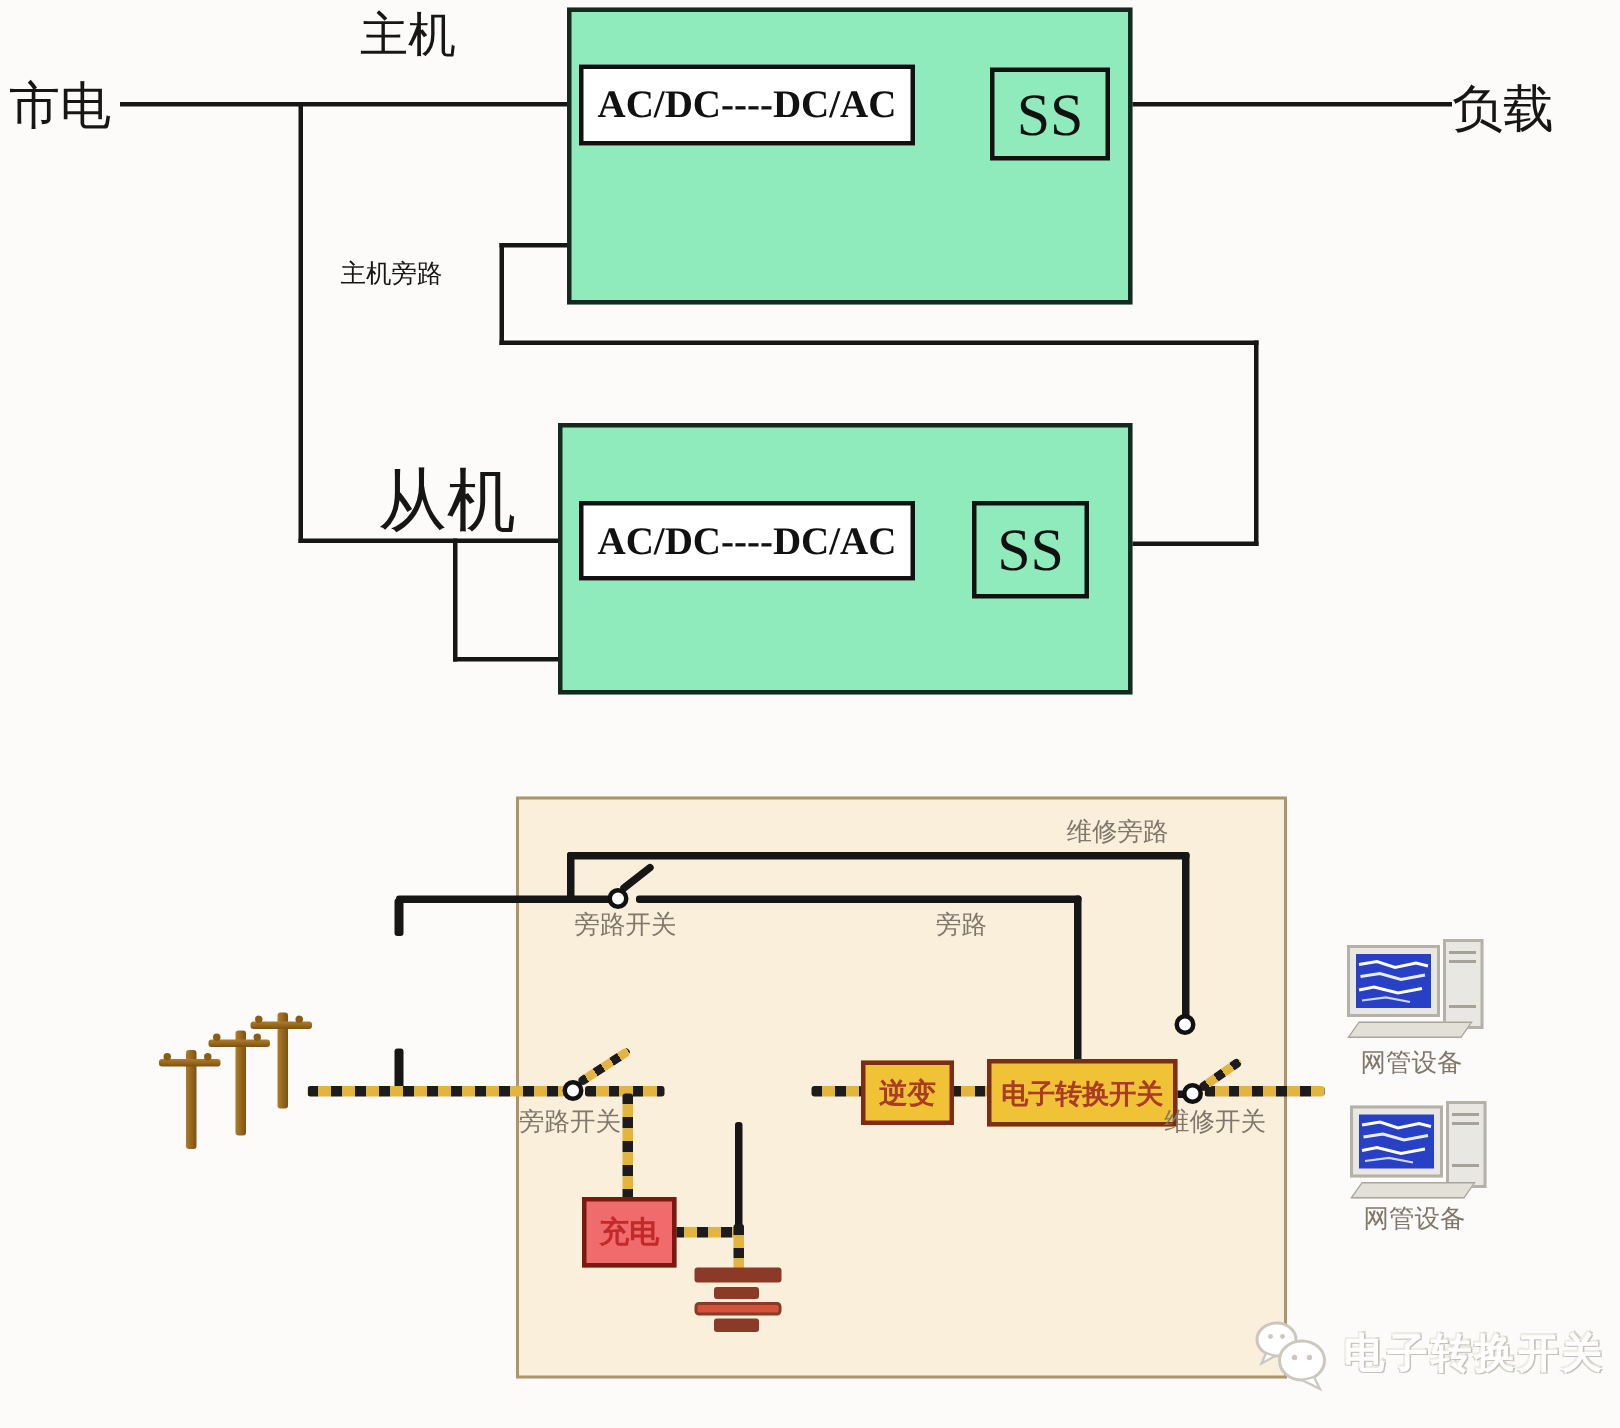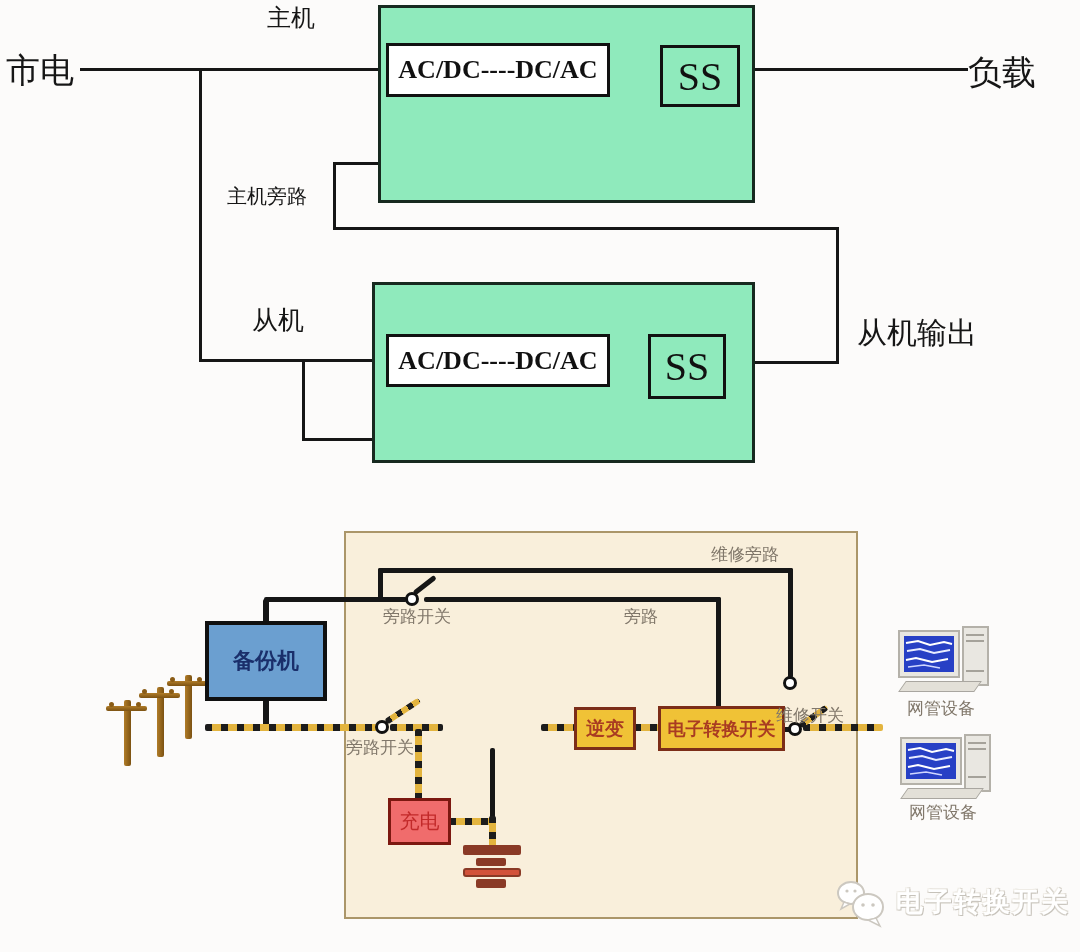--- a/index.html
+++ b/index.html
@@ -31,21 +31,21 @@
          font-family:"Liberation Serif","DejaVu Serif",serif;font-size:40px;color:#111;}
   .toplabel{position:absolute;color:#161616;font-family:"DejaVu Serif","Liberation Serif",serif;
             white-space:nowrap;z-index:7;}
 
   
   .panel{position:absolute;background:#f9efdb;border:2px solid #ab9669;box-sizing:border-box;}
   .ylbox{position:absolute;background:#f0c236;border:3px solid #7c2d18;box-sizing:border-box;
          color:#a93c22;font-weight:bold;display:flex;align-items:center;justify-content:center;
          white-space:nowrap;z-index:5;}
   .redbox{position:absolute;background:#f06c6c;border:3px solid #7c1810;box-sizing:border-box;
-          color:#c22a2a;font-weight:normal;display:flex;align-items:center;justify-content:center;
+          color:#c22a2a;font-weight:bold;display:flex;align-items:center;justify-content:center;
           font-size:20px;z-index:5;}
   .bluebox{position:absolute;background:#6b9fd0;border:4px solid #101010;box-sizing:border-box;
            color:#1a2f6b;font-weight:bold;display:flex;align-items:center;justify-content:center;
            font-size:22px;z-index:5;}
   .glabel{position:absolute;color:#80776a;font-size:17px;white-space:nowrap;z-index:7;}
   .bar{position:absolute;background:#8a3a26;border-radius:2px;z-index:5;}
   .barlight{position:absolute;background:#d2523a;border:2px solid #8a3a26;box-sizing:border-box;
             border-radius:3px;z-index:5;}
 
   
@@ -100,25 +100,24 @@
 
     <div class="greenbox" style="left:372px;top:282px;width:383px;height:181px"></div>
     <div class="cnvbox" style="left:386px;top:334px;width:224px;height:53px">
       <span>AC/DC----DC/AC</span>
     </div>
     <div class="ssbox" style="left:648px;top:334px;width:78px;height:65px">
       <span>SS</span>
     </div>
 
     <div class="toplabel" style="left:6px;top:48px;font-size:34px">市电</div>
-    <div class="toplabel" style="left:267px;top:2px;font-size:24px">主机</div>
+    <div class="toplabel" style="left:240px;top:2px;font-size:32px">主机</div>
     <div class="toplabel" style="left:968px;top:50px;font-size:34px">负载</div>
-    <div class="toplabel" style="left:227px;top:183px;font-size:20px">主机旁路</div>
-    <div class="toplabel" style="left:252px;top:303px;font-size:26px">从机</div>
-    <div class="toplabel" style="left:857px;top:313px;font-size:30px">从机输出</div>
+    <div class="toplabel" style="left:227px;top:171px;font-size:17px">主机旁路</div>
+    <div class="toplabel" style="left:252px;top:303px;font-size:46px">从机</div>
   </section>
 
   <section class="layer">
 
     <div class="panel" style="left:344px;top:531px;width:514px;height:388px"></div>
 
     <div>
       <div class="poleV" style="left:124px;top:700px;height:66px"></div>
       <div class="poleArm" style="left:106px;top:706px;width:41px"></div>
       <div class="poleDot" style="left:109px;top:702px"></div>
@@ -154,23 +153,20 @@
     <div class="stripeV" style="left:489px;top:816px;height:32px"></div>
 
     <div class="blade" style="left:414px;top:591px;width:27px;transform:rotate(-38deg)"></div>
     <div class="term" style="left:405px;top:592px"></div>
     <div class="bladeS" style="left:386px;top:719px;width:40px;transform:rotate(-33deg)"></div>
     <div class="term" style="left:375px;top:720px"></div>
     <div class="bladeS" style="left:800px;top:723px;width:33px;transform:rotate(-35deg)"></div>
     <div class="term" style="left:788px;top:722px"></div>
     <div class="term" style="left:783px;top:676px"></div>
 
-    <div class="bluebox" style="left:205px;top:621px;width:122px;height:80px">
-      <span>备份机</span>
-    </div>
     <div class="ylbox" style="left:574px;top:707px;width:62px;height:43px;font-size:19px">
       <span>逆变</span>
     </div>
     <div class="ylbox" style="left:658px;top:706px;width:127px;height:45px;font-size:18px">
       <span>电子转换开关</span>
     </div>
     <div class="redbox" style="left:388px;top:798px;width:63px;height:47px">
       <span>充电</span>
     </div>
 
@@ -211,21 +207,21 @@
       <div class="pcSlot" style="left:68px;top:8px;width:18px"></div>
       <div class="pcSlot" style="left:68px;top:14px;width:18px"></div>
       <div class="pcSlot" style="left:68px;top:42px;width:18px"></div>
       <div class="pcKb" style="left:4px;top:54px;width:74px;height:9px"></div>
     </div>
 
     <div class="glabel" style="left:383px;top:605px">旁路开关</div>
     <div class="glabel" style="left:624px;top:605px">旁路</div>
     <div class="glabel" style="left:711px;top:543px">维修旁路</div>
     <div class="glabel" style="left:346px;top:736px">旁路开关</div>
-    <div class="glabel" style="left:776px;top:704px">维修开关</div>
+    <div class="glabel" style="left:776px;top:736px">维修开关</div>
     <div class="glabel" style="left:907px;top:697px">网管设备</div>
     <div class="glabel" style="left:909px;top:801px">网管设备</div>
   </section>
 
   <div>
     <div class="wmIcon" style="left:834px;top:874px;width:56px;height:56px">
       <svg width="56" height="56" viewBox="0 0 56 56">
         <ellipse cx="17" cy="19" rx="13" ry="11" fill="#ffffff" stroke="#ccc8c0" stroke-width="2"></ellipse>
         <path d="M10 28 L7 35 L16 30 Z" fill="#ffffff" stroke="#ccc8c0" stroke-width="1.5"></path>
         <circle cx="13" cy="17" r="1.6" fill="#ccc8c0"></circle>

